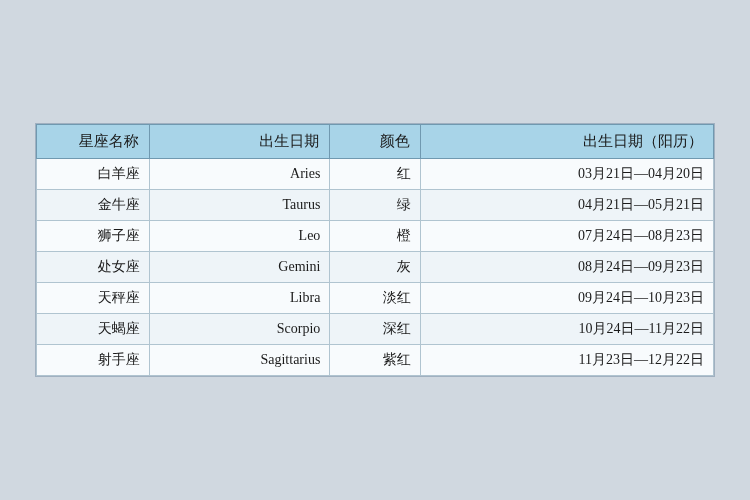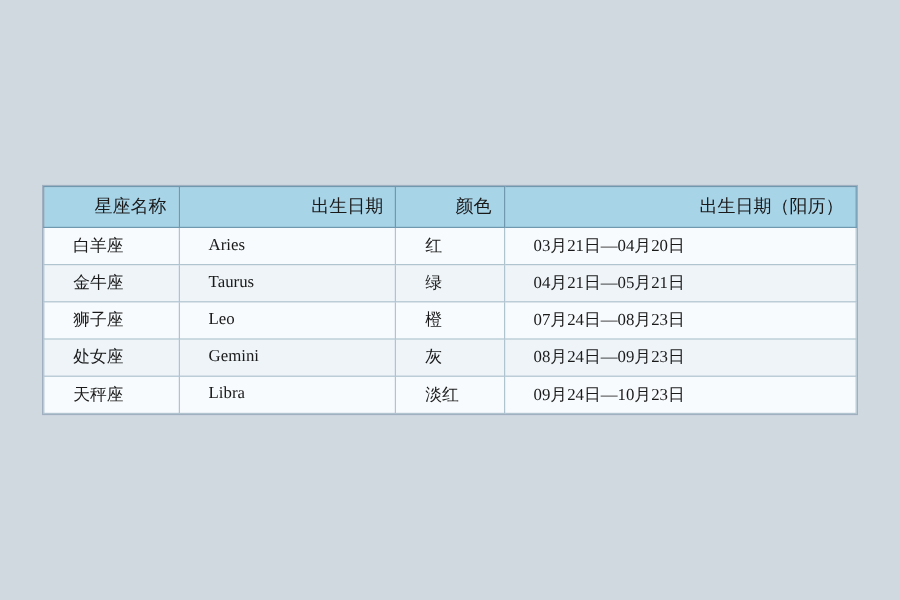--- a/index.html
+++ b/index.html
@@ -45,22 +45,22 @@
     tbody tr {
       background-color: #f8fbfd;
     }
 
     tbody tr:nth-child(even) {
       background-color: #eef4f8;
     }
 
     tbody td {
       border: 1px solid #b0c4d0;
-      padding: 6px 24px;
-      text-align: left;
+      padding: 6px 9px;
+      text-align: right;
       font-size: 14px;
       color: #1a1a1a;
     }
 
     .col-chinese { width: 100px; }
     .col-english { width: 160px; }
     .col-color   { width: 80px; }
     .col-date    { width: 260px; }
   </style>
 </head>
@@ -100,15 +100,27 @@
           <td>Gemini</td>
           <td>灰</td>
           <td>08月24日—09月23日</td>
         </tr>
         <tr>
           <td>天秤座</td>
           <td>Libra</td>
           <td>淡红</td>
           <td>09月24日—10月23日</td>
         </tr>
+        <tr>
+          <td>天蝎座</td>
+          <td>Scorpio</td>
+          <td>深红</td>
+          <td>10月24日—11月22日</td>
+        </tr>
+        <tr>
+          <td>射手座</td>
+          <td>Sagittarius</td>
+          <td>紫红</td>
+          <td>11月23日—12月22日</td>
+        </tr>
       </tbody>
   </table>
 </div>
 
 </body></html>

